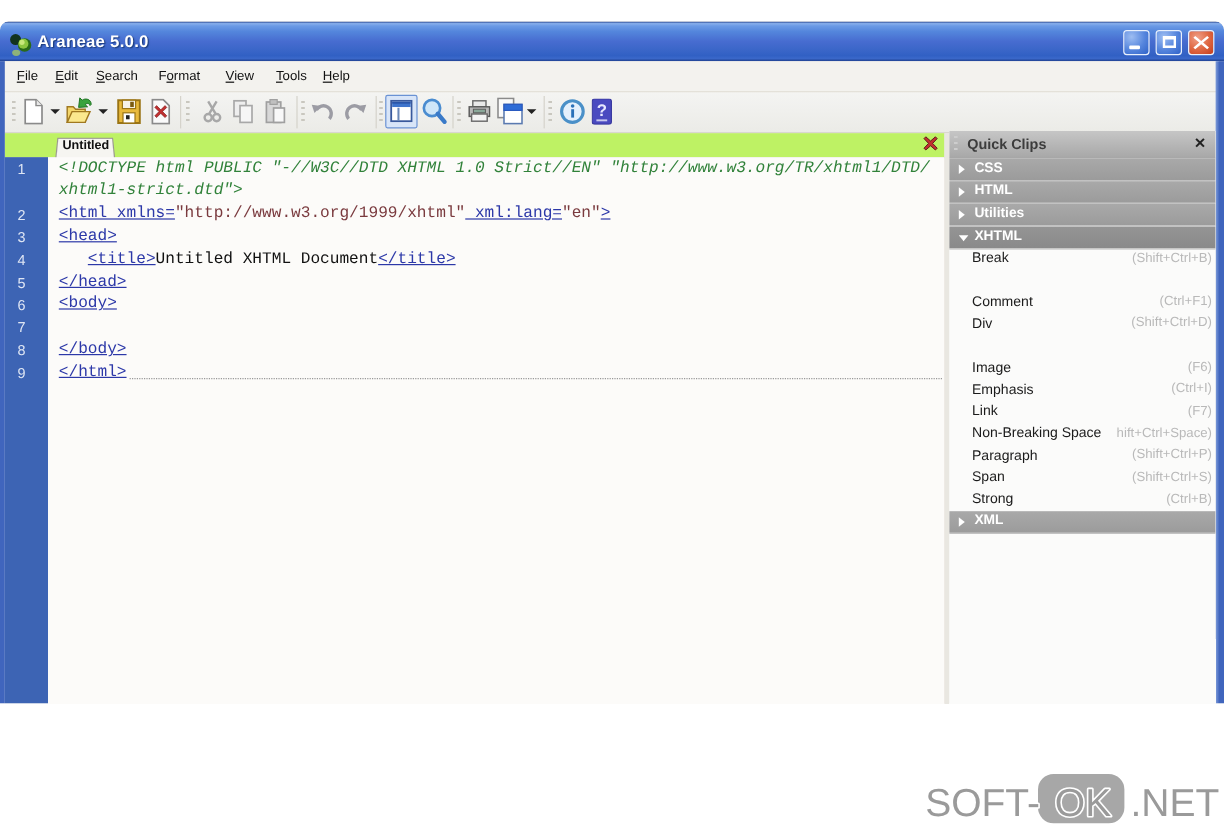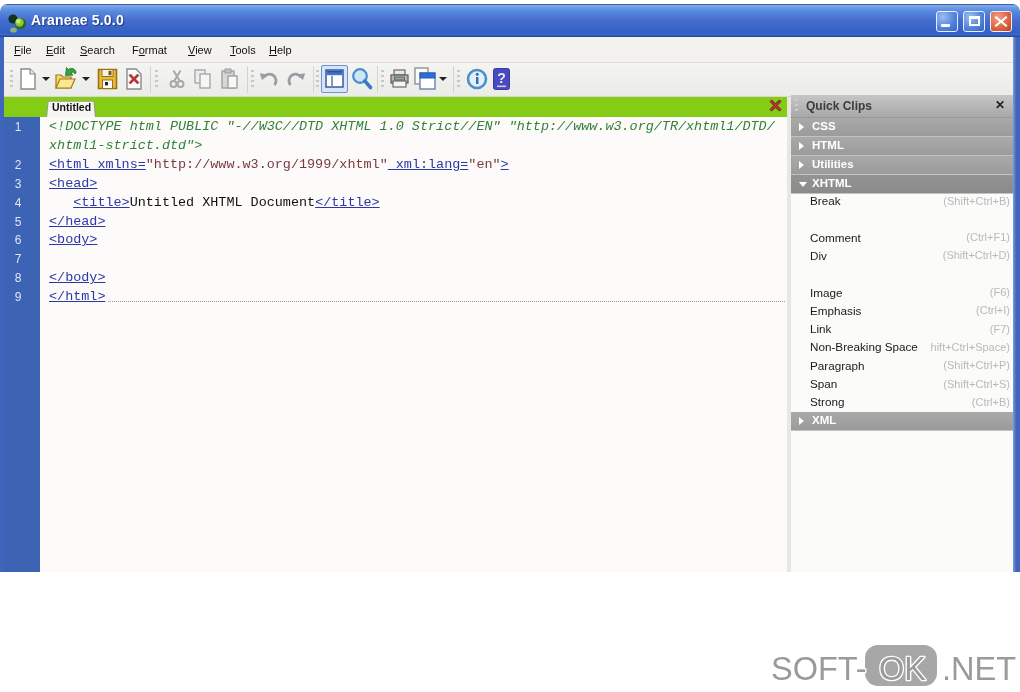--- a/index.html
+++ b/index.html
@@ -1,20 +1,20 @@
 <!DOCTYPE html>
 <html><head>
 <meta charset="utf-8">
 <style>
 html,body{margin:0;padding:0;background:#fff;}
 body{width:1020px;height:692px;position:relative;overflow:hidden;
   font-family:"Liberation Sans",sans-serif;}
 .abs{position:absolute;}
 
-#win{position:absolute;left:0;top:4px;width:1020px;height:568px;
+#win{position:absolute;left:0;top:18px;width:1020px;height:568px;
   border-radius:7px 7px 0 0;overflow:hidden;background:#ece9e2;}
 
 #title{position:absolute;left:0;top:0;width:1020px;height:33px;
   background:linear-gradient(#25448f 0%,#87aeec 5%,#6b9ae6 11%,#5486dc 25%,#476cd0 50%,#3a66c8 72%,#3160c4 86%,#3a68ca 93%,#1d3f8e 100%);
   border-radius:7px 7px 0 0;}
 #title .txt{position:absolute;left:31px;top:8px;color:#fff;font-size:14px;font-weight:bold;
   text-shadow:1px 1px 1px #1a3a7a;letter-spacing:0.2px;}
 .tbtn{position:absolute;top:7px;width:22px;height:21px;border-radius:3px;
   border:1px solid #e8f0fc;box-sizing:border-box;}
 .tbtn.b{background:radial-gradient(circle at 30% 25%,#9dbdf2,#5585dd 55%,#2f62c8 100%);}
@@ -26,21 +26,21 @@
 
 #toolbar{position:absolute;left:4px;top:59px;width:1012px;height:33px;
   background:linear-gradient(#f4f4f2,#ebebe7);border-bottom:1px solid #d9d7cf;}
 .sep{position:absolute;top:3px;height:27px;width:1px;background:#d5d3cb;}
 .grip{position:absolute;top:7px;height:20px;width:3px;
   background:repeating-linear-gradient(#c9c7bf 0 2px,transparent 2px 5px);}
 .ticon{position:absolute;top:5px;}
 .darr{position:absolute;top:14px;width:0;height:0;border-left:4px solid transparent;
   border-right:4px solid transparent;border-top:4px solid #222;}
 
-#tabrow{position:absolute;left:4px;top:93px;width:783px;height:20px;background:#84cc16;
+#tabrow{position:absolute;left:4px;top:93px;width:783px;height:20px;background:#bef264;
   border-bottom:1px solid #cfcdc5;}
 #tab1{position:absolute;left:42px;top:2px;width:48px;height:18px;background:#f6f5f1;
   border:1px solid #9a988f;border-bottom:none;transform:perspective(60px) rotateX(14deg);
   transform-origin:bottom;}
 #tabx{position:absolute;left:765px;top:2px;color:#b22;font-weight:bold;font-size:13px;}
 
 #gutter{position:absolute;left:4px;top:113px;width:36px;height:552px;background:#3d64b4;}
 #gutternums{position:absolute;left:0;top:1px;width:28px;color:#dfe6f4;font-size:12px;
   line-height:18.9px;text-align:center;white-space:pre;}
 #editor{position:absolute;left:40px;top:113px;width:747px;height:552px;background:#fcfbf9;}

